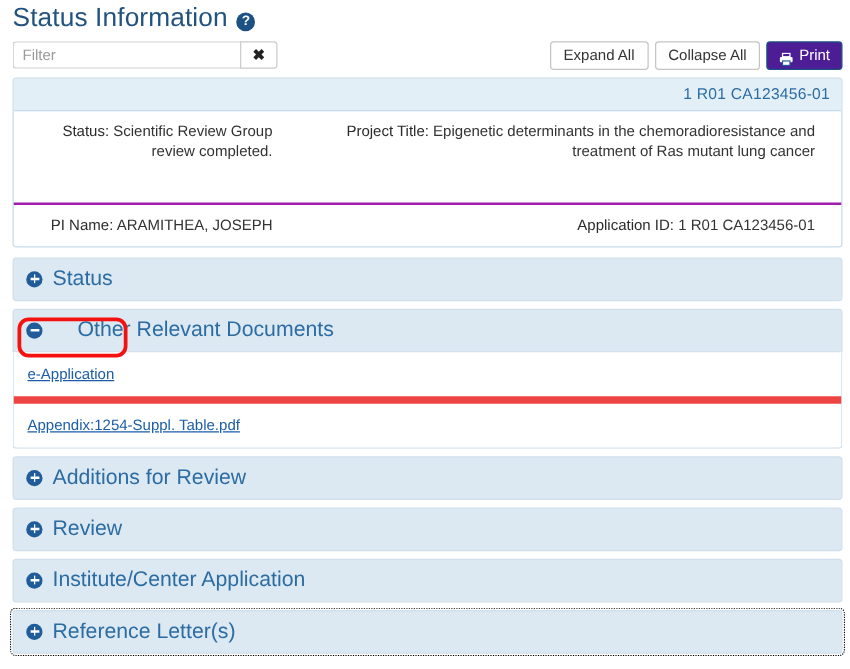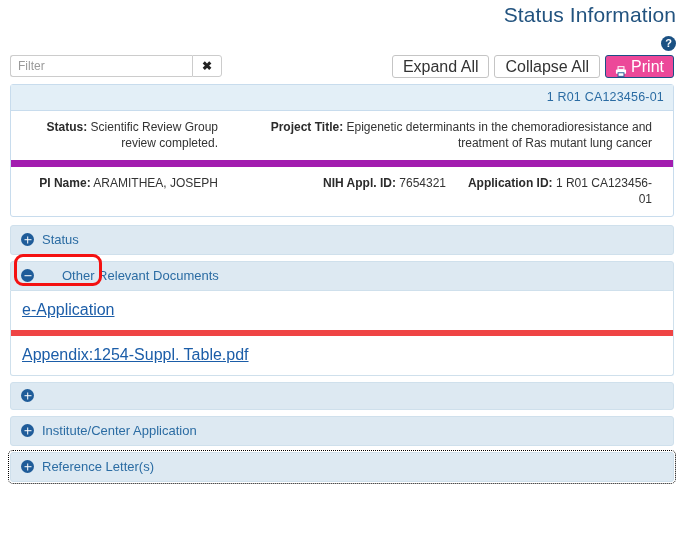--- a/index.html
+++ b/index.html
@@ -20,24 +20,23 @@
     position: relative;
     width: 680px;
     height: 535px;
     box-sizing: border-box;
     padding: 0 4px;
   }
 
   
   .page-heading {
     display: flex;
-    align-items: flex-end;
+    align-items: center;
     gap: 7px;
     padding: 3px 0 4px 6px;
-    flex-direction: column;
   }
   .page-heading h1 {
     margin: 0;
     font-size: 21px;
     font-weight: normal;
     color: #22537f;
     letter-spacing: .1px;
     line-height: 24px;
   }
   .help-icon {
@@ -100,28 +99,28 @@
 
   .btn-group { display: flex; gap: 5px; }
   .btn {
     height: 23px;
     box-sizing: border-box;
     padding: 0 10px;
     border: 1px solid #c5c5c5;
     border-radius: 3px;
     background: #ffffff;
     font-family: "Liberation Sans", sans-serif;
-    font-size: 16px;
+    font-size: 12px;
     color: #333333;
     line-height: 21px;
     cursor: pointer;
     white-space: nowrap;
   }
   .btn-primary {
-    background: #ec4899;
+    background: #4c1d95;
     border-color: #1a4f85;
     color: #ffffff;
     display: inline-flex;
     align-items: center;
     gap: 4px;
     padding: 0 9px;
   }
   .printer-icon {
     display: inline-block;
     width: 12px;
@@ -146,41 +145,41 @@
     color: #2b6ca3;
     letter-spacing: .2px;
   }
   .summary-row {
     display: flex;
     padding: 8px 9px 9px;
     font-size: 12px;
     line-height: 16px;
     color: #333333;
   }
-  .summary-row + .summary-row { border-top: 7px solid #a21caf; }
+  .summary-row + .summary-row { border-top: 2px solid #a21caf; margin-top: 24px; }
   .summary-cell { padding-right: 12px; box-sizing: border-box; }
   .c-status { width: 210px; }
   .c-title   { flex: 1; }
   .c-pi      { width: 210px; }
   .c-nih     { width: 228px; }
   .c-appid   { flex: 1; }
-  .lbl { font-weight: bold; color: #2b2b2b; }
+  .lbl { font-weight: normal; color: #2b2b2b; }
 
   
   .accordion { margin: 8px 2px 0 6px; }
   .acc-item { margin-bottom: 6px; }
   .acc-header {
     background: #dde9f2;
     border: 1px solid #cfe0ec;
     border-radius: 3px;
     padding: 6px 10px 7px;
     display: flex;
     align-items: center;
     gap: 8px;
-    font-size: 13px;
+    font-size: 17px;
     color: #2b6ca3;
     cursor: pointer;
     box-sizing: border-box;
   }
   .acc-header.open {
     border-radius: 3px 3px 0 0;
     border-bottom-color: #cfe0ec;
     gap: 28px;
   }
   .acc-header.focused {
@@ -222,21 +221,21 @@
   }
   .doc-row {
     padding: 10px 11px 11px;
     font-size: 12px;
   }
   .doc-row + .doc-row { border-top: 6px solid #ef4444; }
   .doc-link {
     color: #1b5da8;
     text-decoration: underline;
     cursor: pointer;
-    font-size: 16px;
+    font-size: 12px;
   }
 
   
   .annot-box {
     position: absolute;
     left: 14px;
     top: 254px;
     width: 88px;
     height: 32px;
     border: 3px solid #f41111;
@@ -288,24 +287,20 @@
         <span class="lbl">Project Title:</span>
         <span>Epigenetic determinants in the chemoradioresistance and treatment of Ras mutant lung cancer</span>
       </div>
     </div>
 
     <div class="summary-row">
       <div class="summary-cell c-pi">
         <span class="lbl">PI Name:</span>
         <span>ARAMITHEA, JOSEPH</span>
       </div>
-      <div class="summary-cell c-nih">
-        <span class="lbl">NIH Appl. ID:</span>
-        <span>7654321</span>
-      </div>
       <div class="summary-cell c-appid">
         <span class="lbl">Application ID:</span>
         <span>1 R01 CA123456-01</span>
       </div>
     </div>
   </div>
 
   <div class="accordion">
 
     <div class="acc-item">
@@ -326,27 +321,34 @@
         </div>
         <div class="doc-row">
           <a class="doc-link">Appendix:1254-Suppl. Table.pdf</a>
         </div>
       </div>
     </div>
 
     <div class="acc-item">
       <div class="acc-header">
         <span class="toggle-icon"></span>
-      </div>
-    </div>
-
+        <span>Additions for Review</span>
+      </div>
+    </div>
 
     <div class="acc-item">
       <div class="acc-header">
         <span class="toggle-icon"></span>
+        <span>Review</span>
+      </div>
+    </div>
+
+    <div class="acc-item">
+      <div class="acc-header">
+        <span class="toggle-icon"></span>
         <span>Institute/Center Application</span>
       </div>
     </div>
 
 
     <div class="acc-item">
       <div class="acc-header focused">
         <span class="toggle-icon"></span>
         <span>Reference Letter(s)</span>
       </div>

